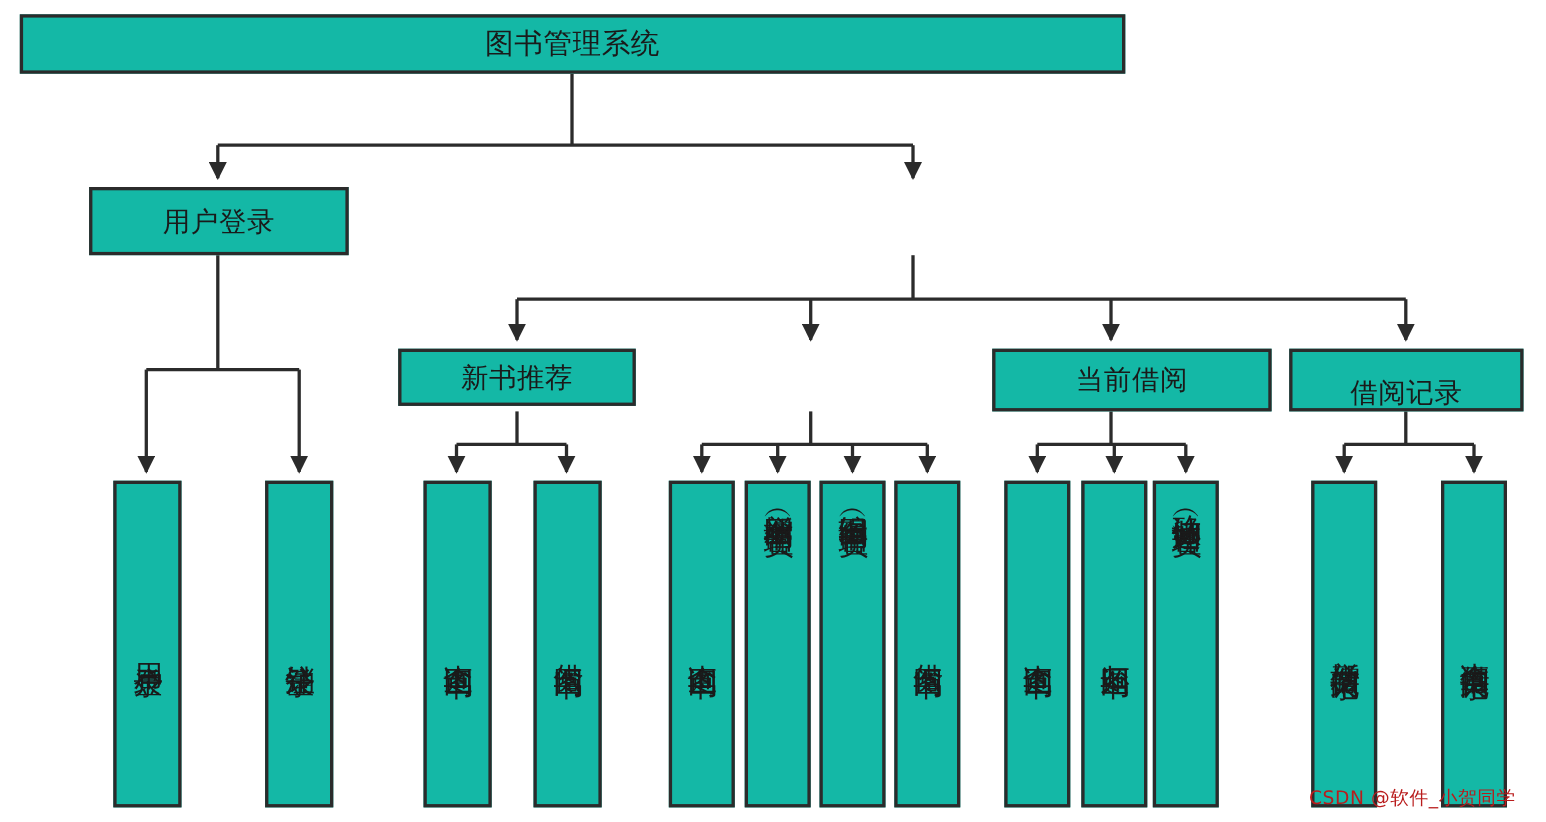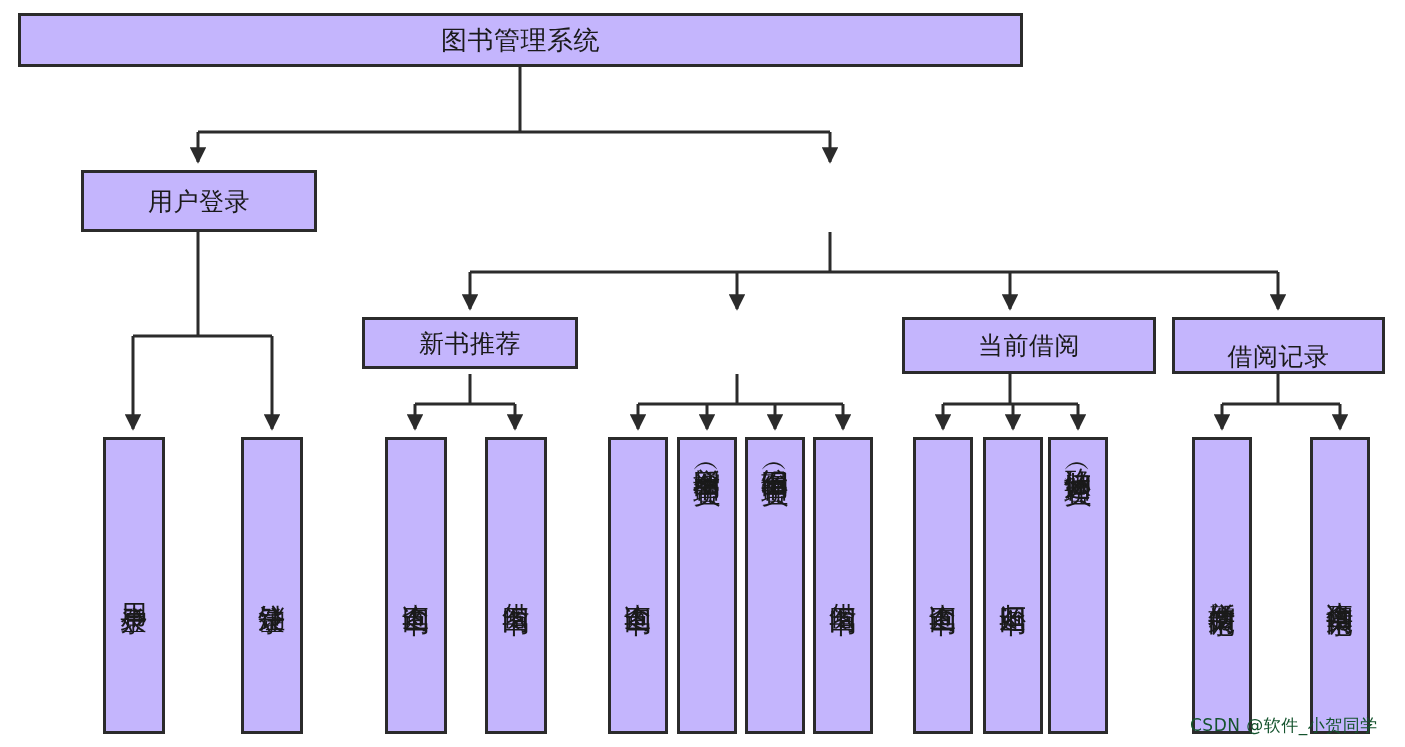--- a/index.html
+++ b/index.html
@@ -10,21 +10,21 @@
     overflow:hidden;
     position:relative;
   }
   #canvas{position:absolute;left:0;top:0;width:1405px;height:747px;}
 
   #wires{position:absolute;left:0;top:0;width:1405px;height:747px;pointer-events:none;}
 
   .node{
     position:absolute;
     box-sizing:border-box;
-    background:#c4b5fd;
+    background:#14b8a6;
     border:3px solid #2b2b2b;
     display:flex;
     align-items:center;
     justify-content:center;
     color:#1a1a1a;
   }
   .node .lbl{
     display:block;
     text-align:center;
     line-height:1.16;
@@ -48,21 +48,21 @@
     letter-spacing:2px;
     white-space:nowrap;
   }
   
   .v-center{align-items:center;padding-top:0;}
 
   #watermark{
     position:absolute;
     left:1190px;top:714px;
     font-size:17px;
-    color:#14532d;
+    color:#b91c1c;
     letter-spacing:0.5px;
     white-space:nowrap;
     font-family:"DejaVu Sans","Liberation Sans",sans-serif;
   }
 </style>
 </head>
 <body>
 
 <div id="canvas">
 

